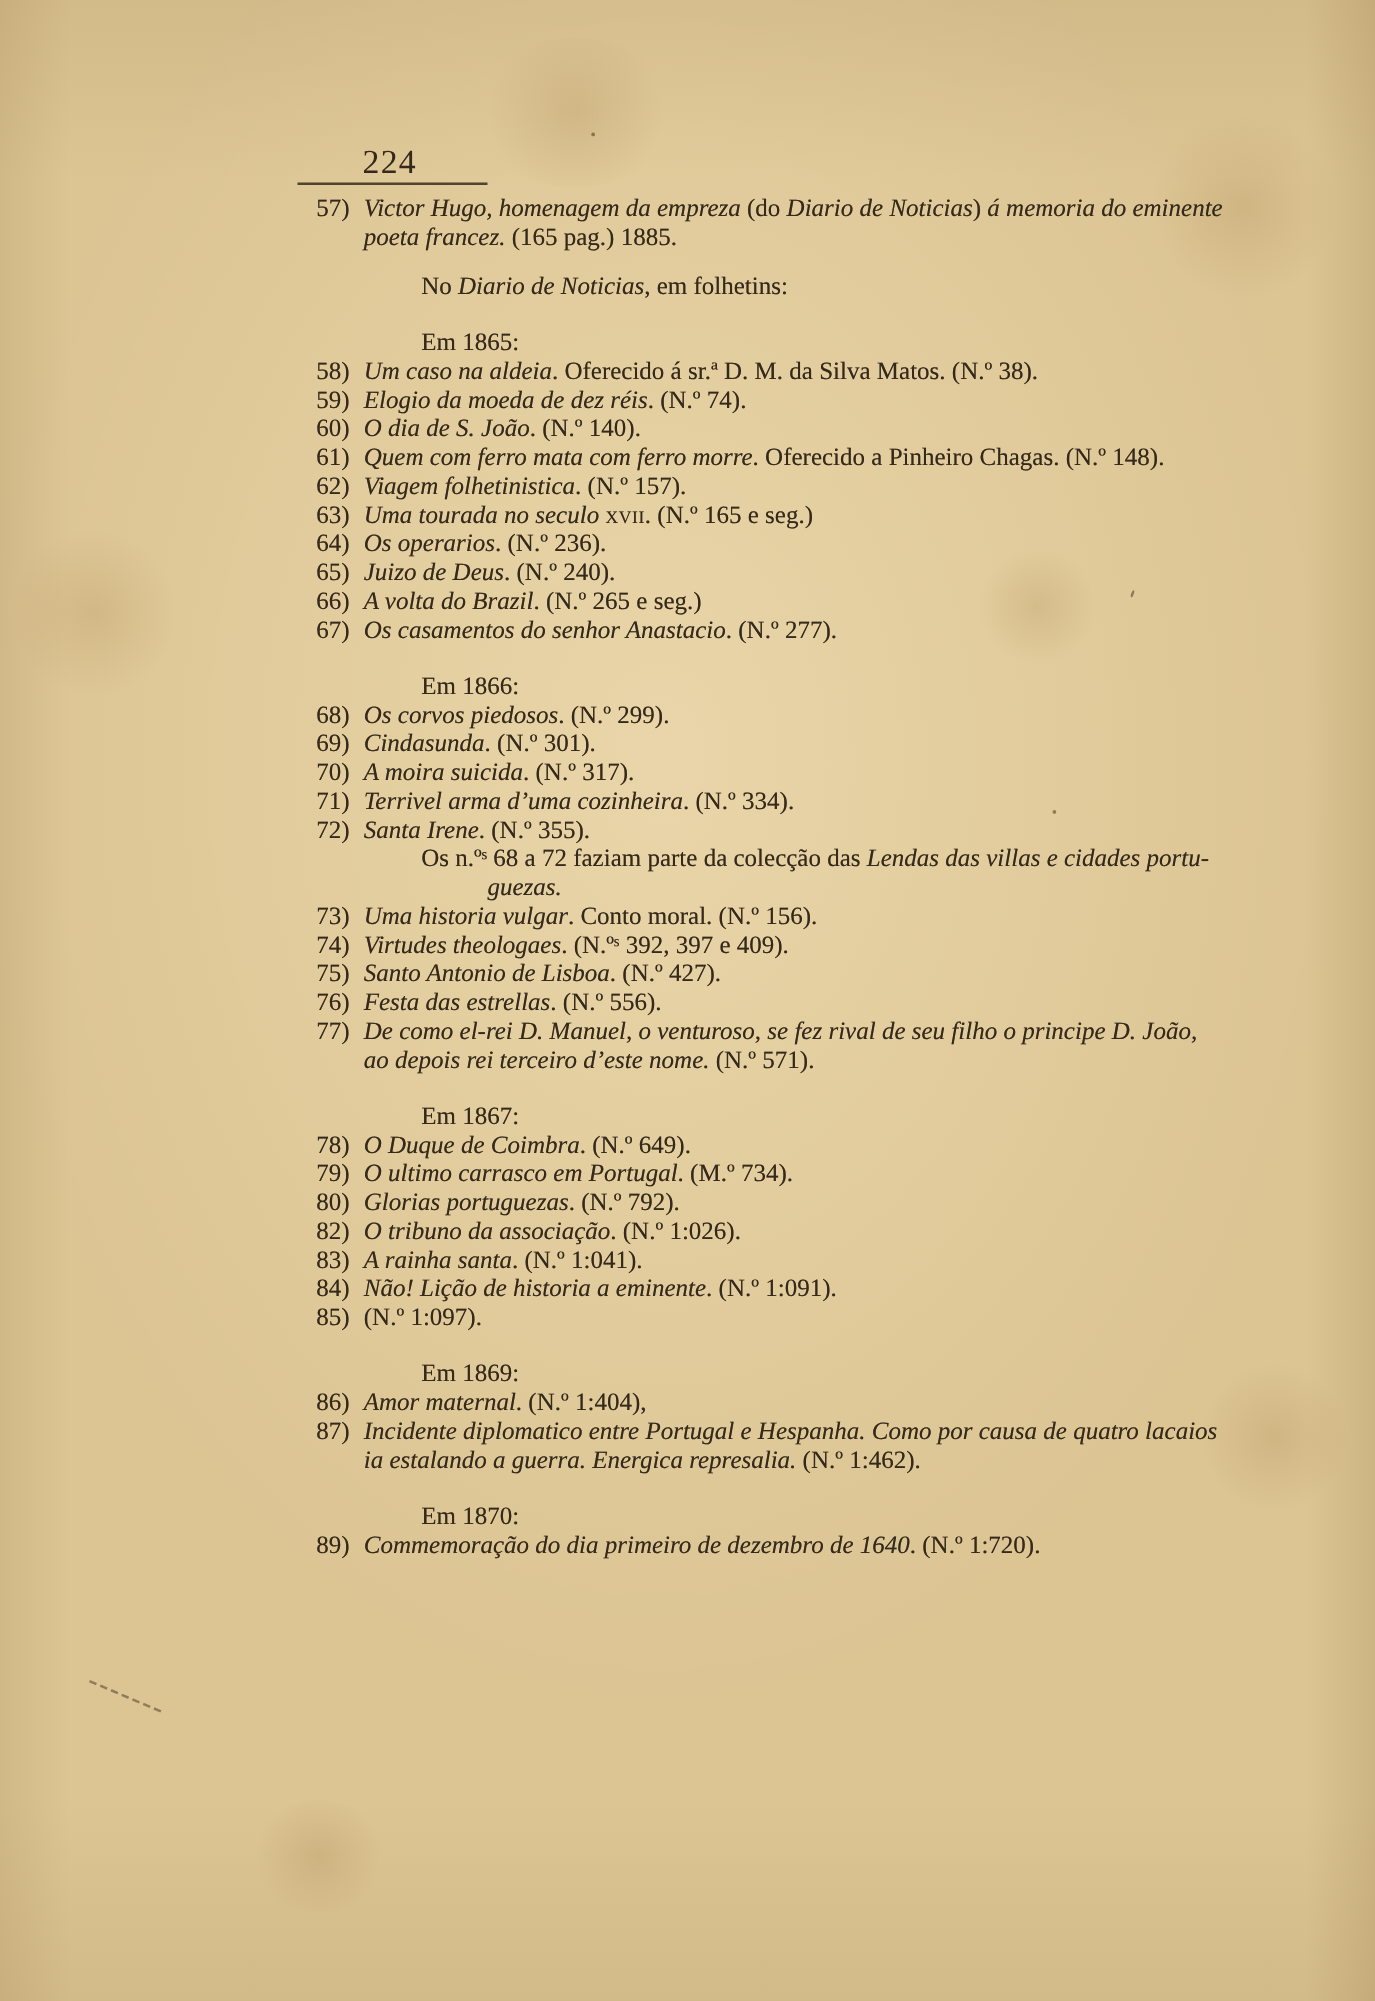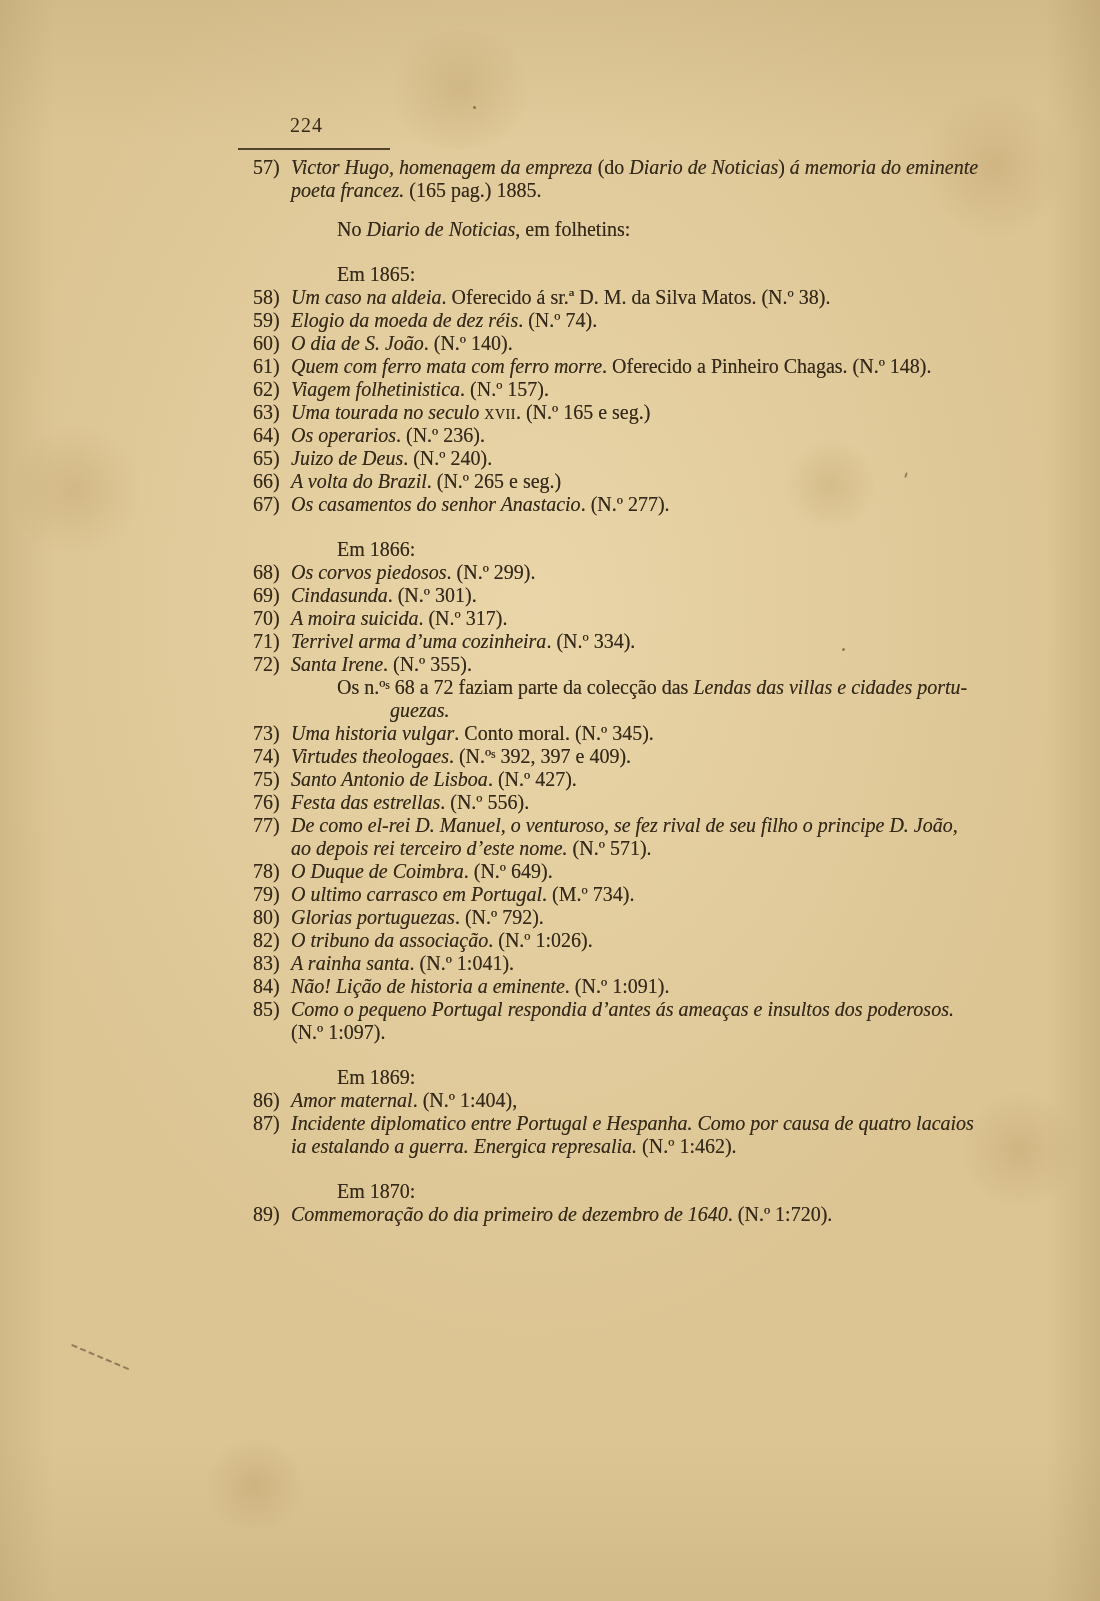--- a/index.html
+++ b/index.html
@@ -15,21 +15,21 @@
       linear-gradient(90deg, rgba(125,95,45,0.12) 0%, rgba(125,95,45,0) 5%, rgba(125,95,45,0) 95%, rgba(125,95,45,0.16) 100%);
   }
   .stain{position:absolute;border-radius:50%;pointer-events:none;
     background:radial-gradient(circle, rgba(145,105,45,0.16) 0%, rgba(145,105,45,0) 70%);}
   .speck{position:absolute;background:rgba(75,55,30,0.55);border-radius:50%;pointer-events:none;}
   .pencil{position:absolute;left:72px;top:1344px;width:62px;height:0;
     border-top:2px dashed rgba(80,65,45,0.55);transform:rotate(23deg);transform-origin:left top;}
   .pagehead{
     position:absolute;left:238px;top:114px;width:100px;
     border-bottom:2px solid rgba(55,44,27,0.85);
-    padding:0 0 11px 52px;font-size:20px;letter-spacing:1px;
+    padding:0 0 1px 52px;font-size:27px;letter-spacing:1px;
   }
   .content{
     position:absolute;left:253px;top:156px;width:800px;
     font-size:20px;line-height:23px;
     text-shadow:0 0 0.5px rgba(52,41,26,0.55);
   }
   .tline{white-space:nowrap;}
   .block.entry{display:flex;}
   .num{flex:0 0 38px;width:38px;}
   .etext{flex:1;min-width:0;}
@@ -170,21 +170,21 @@
           <div class="tline"><span class="it">Santa Irene</span><span>. (N.º 355).</span></div>
         </div>
       </div>
       <div class="block note">
         <div class="tline"><span>Os n.ºˢ 68 a 72 faziam parte da colecção das </span><span class="it">Lendas das villas e cidades portu-</span></div>
         <div class="tline"><span class="it">guezas.</span></div>
       </div>
       <div class="block entry">
         <div class="num">73)</div>
         <div class="etext">
-          <div class="tline"><span class="it">Uma historia vulgar</span><span>. Conto moral. (N.º 345).</span></div>
+          <div class="tline"><span class="it">Uma historia vulgar</span><span>. Conto moral. (N.º 156).</span></div>
         </div>
       </div>
       <div class="block entry">
         <div class="num">74)</div>
         <div class="etext">
           <div class="tline"><span class="it">Virtudes theologaes</span><span>. (N.ºˢ 392, 397 e 409).</span></div>
         </div>
       </div>
       <div class="block entry">
         <div class="num">75)</div>
@@ -198,20 +198,23 @@
           <div class="tline"><span class="it">Festa das estrellas</span><span>. (N.º 556).</span></div>
         </div>
       </div>
       <div class="block entry">
         <div class="num">77)</div>
         <div class="etext">
           <div class="tline"><span class="it">De como el-rei D. Manuel, o venturoso, se fez rival de seu filho o principe D. João,</span></div>
           <div class="tline"><span class="it">ao depois rei terceiro d’este nome. </span><span>(N.º 571).</span></div>
         </div>
       </div>
+      <div class="block year">
+        <div class="tline"><span>Em 1867:</span></div>
+      </div>
       <div class="block entry">
         <div class="num">78)</div>
         <div class="etext">
           <div class="tline"><span class="it">O Duque de Coimbra</span><span>. (N.º 649).</span></div>
         </div>
       </div>
       <div class="block entry">
         <div class="num">79)</div>
         <div class="etext">
           <div class="tline"><span class="it">O ultimo carrasco em Portugal</span><span>. (M.º 734).</span></div>
@@ -237,21 +240,20 @@
       </div>
       <div class="block entry">
         <div class="num">84)</div>
         <div class="etext">
           <div class="tline"><span class="it">Não! Lição de historia a eminente</span><span>. (N.º 1:091).</span></div>
         </div>
       </div>
       <div class="block entry">
         <div class="num">85)</div>
         <div class="etext">
-          <div class="tline"><span class="it">Como o pequeno Portugal respondia d’antes ás ameaças e insultos dos poderosos.</span></div>
           <div class="tline"><span>(N.º 1:097).</span></div>
         </div>
       </div>
       <div class="block year">
         <div class="tline"><span>Em 1869:</span></div>
       </div>
       <div class="block entry">
         <div class="num">86)</div>
         <div class="etext">
           <div class="tline"><span class="it">Amor maternal</span><span>. (N.º 1:404),</span></div>

